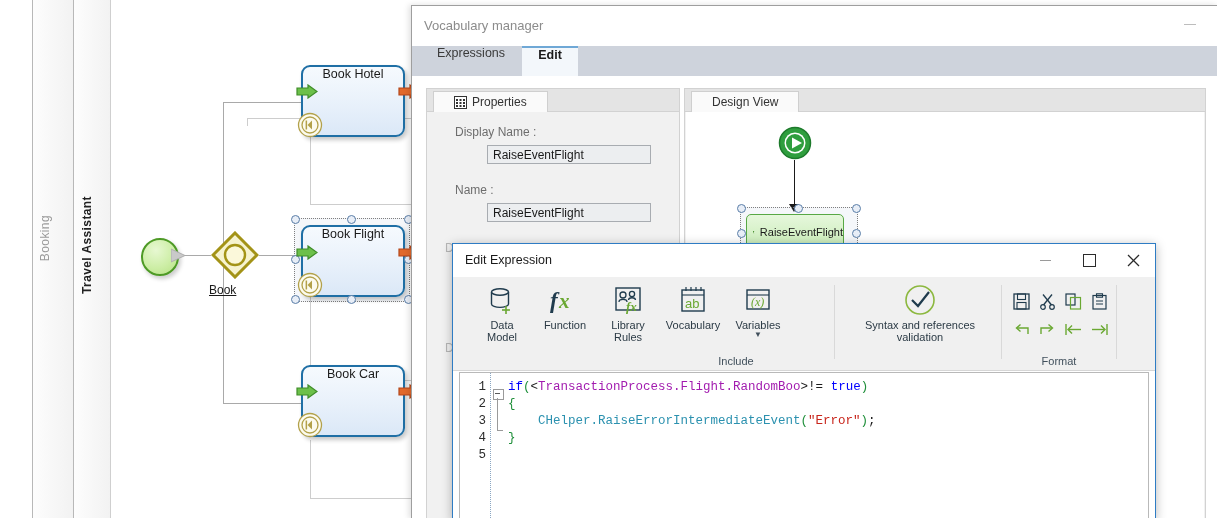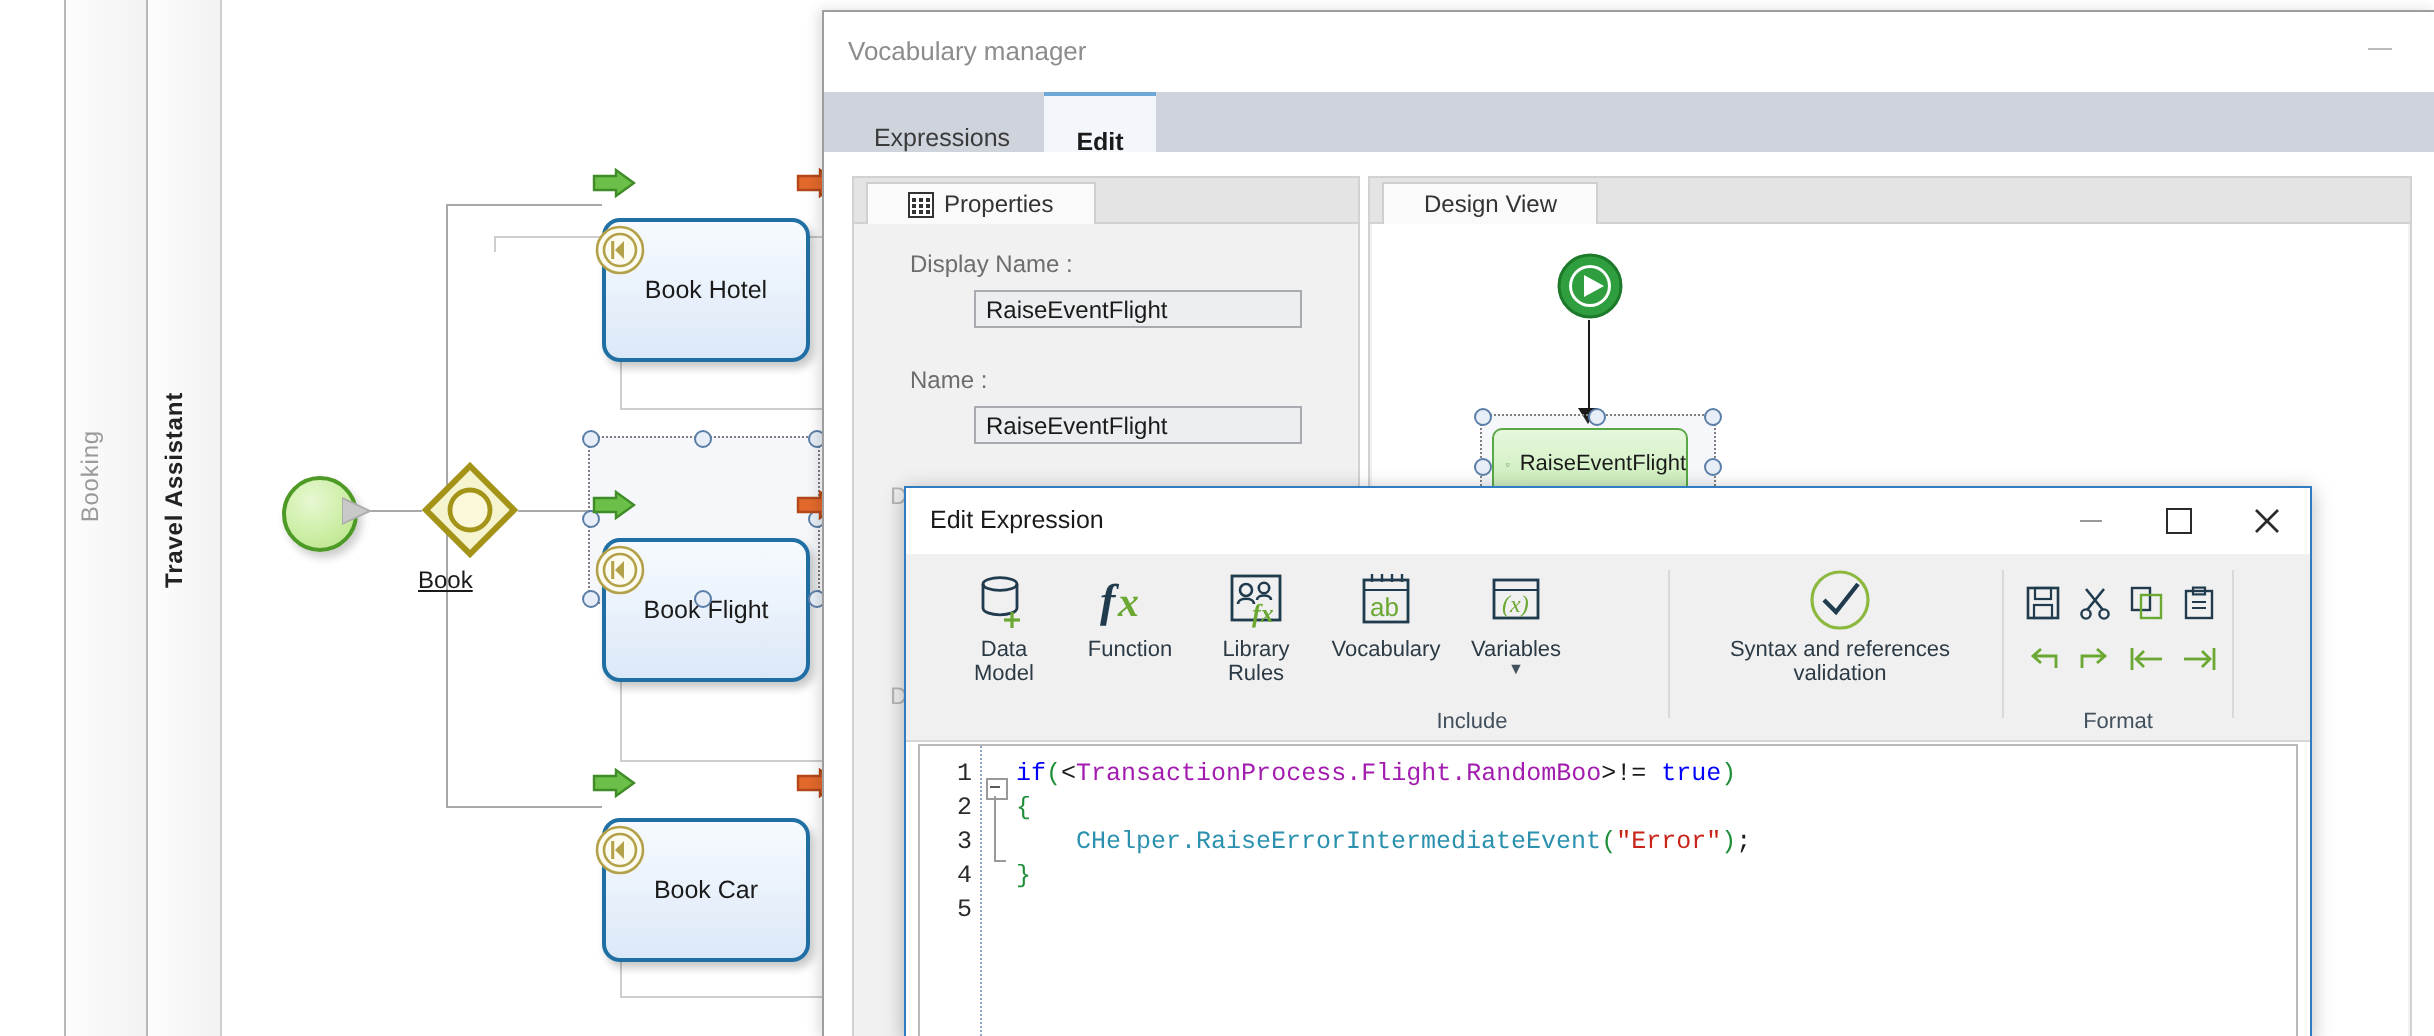--- a/index.html
+++ b/index.html
@@ -21,22 +21,22 @@
   #lane-label{left:80px;top:196px;color:#222;font-weight:bold;}
   #diagram-surface{position:absolute;left:110px;top:0;right:0;bottom:0;background:#fff;
       border-left:1px solid #cfcfcf;}
   .flow{position:absolute;background:#a9a9a9;}
   .flow.h{height:1px;}
   .flow.v{width:1px;}
   .flow-pale{background:#cdcdcd;}
   .task{position:absolute;width:100px;height:68px;border:2px solid #1f6fa5;border-radius:9px;
       background:linear-gradient(to bottom,#f6fafe 0%,#eaf2fb 48%,#dbe8f7 100%);
       box-shadow:2px 3px 4px rgba(0,0,0,.22);
-      display:flex;align-items:center;justify-content:center;
-      font-size:12.5px;color:#1a1a1a;text-align:center;margin-top:44px;}
+      display:flex;align-items:flex-start;justify-content:center;
+      font-size:12.5px;color:#1a1a1a;text-align:center;}
   .task.selected{outline:none;}
   .sel-box{position:absolute;border:1px dotted #7f7f7f;background:rgba(120,140,180,.07);}
   .sel-handle{position:absolute;width:7px;height:7px;border-radius:50%;background:#e8eef7;border:1px solid #5a7ea8;}
   .arrow-in{position:absolute;width:22px;height:15px;}
   .arrow-out{position:absolute;width:22px;height:15px;}
   .loop-marker{position:absolute;width:26px;height:26px;}
   .gw{position:absolute;width:48px;height:48px;}
   .gw-label{position:absolute;font-size:12px;color:#1a1a1a;white-space:nowrap;}
   .start-ev{position:absolute;width:34px;height:34px;border-radius:50%;
       border:2px solid #4e9a26;
@@ -44,21 +44,21 @@
       box-shadow:2px 3px 4px rgba(0,0,0,.2);}
 
   
   #expression-manager{position:absolute;left:411px;top:5px;width:806px;height:513px;
       background:#ffffff;border:1px solid #9e9e9e;border-bottom:none;border-right:none;
       box-shadow:-2px 0 6px rgba(0,0,0,.13);}
   #em-titlebar{height:40px;position:relative;background:#ffffff;}
   #em-title{position:absolute;left:12px;top:12px;font-size:13px;color:#8c8c8c;}
   #em-minimize{position:absolute;right:22px;top:18px;width:12px;height:1px;background:#bdbdbd;}
   #em-tabstrip{height:30px;background:#ced3dc;position:relative;}
-  .em-tab{position:absolute;top:0;height:30px;display:flex;align-items:flex-end;justify-content:center;
+  .em-tab{position:absolute;top:0;height:30px;display:flex;align-items:flex-start;justify-content:center;
       font-size:12.5px;color:#3a3a3a;}
   #tab-expressions{left:8px;width:102px;}
   #tab-edit{left:110px;width:56px;background:#f3f7fb;border-top:2px solid #6fa8d6;color:#1a1a1a;font-weight:bold;}
   #em-body{position:absolute;left:0;top:70px;right:0;bottom:0;background:#ffffff;padding:8px 0 0 0;}
 
   .panel{position:absolute;background:#f1f1f1;border:1px solid #d2d2d2;}
   .panel-tabs{height:22px;position:relative;background:#e4e4e4;border-bottom:1px solid #d2d2d2;}
   .panel-tab{position:absolute;left:6px;top:2px;height:20px;padding:0 20px;background:#fafafa;
       border:1px solid #cfcfcf;border-bottom:none;display:flex;align-items:center;gap:5px;
       font-size:12px;color:#333;}

